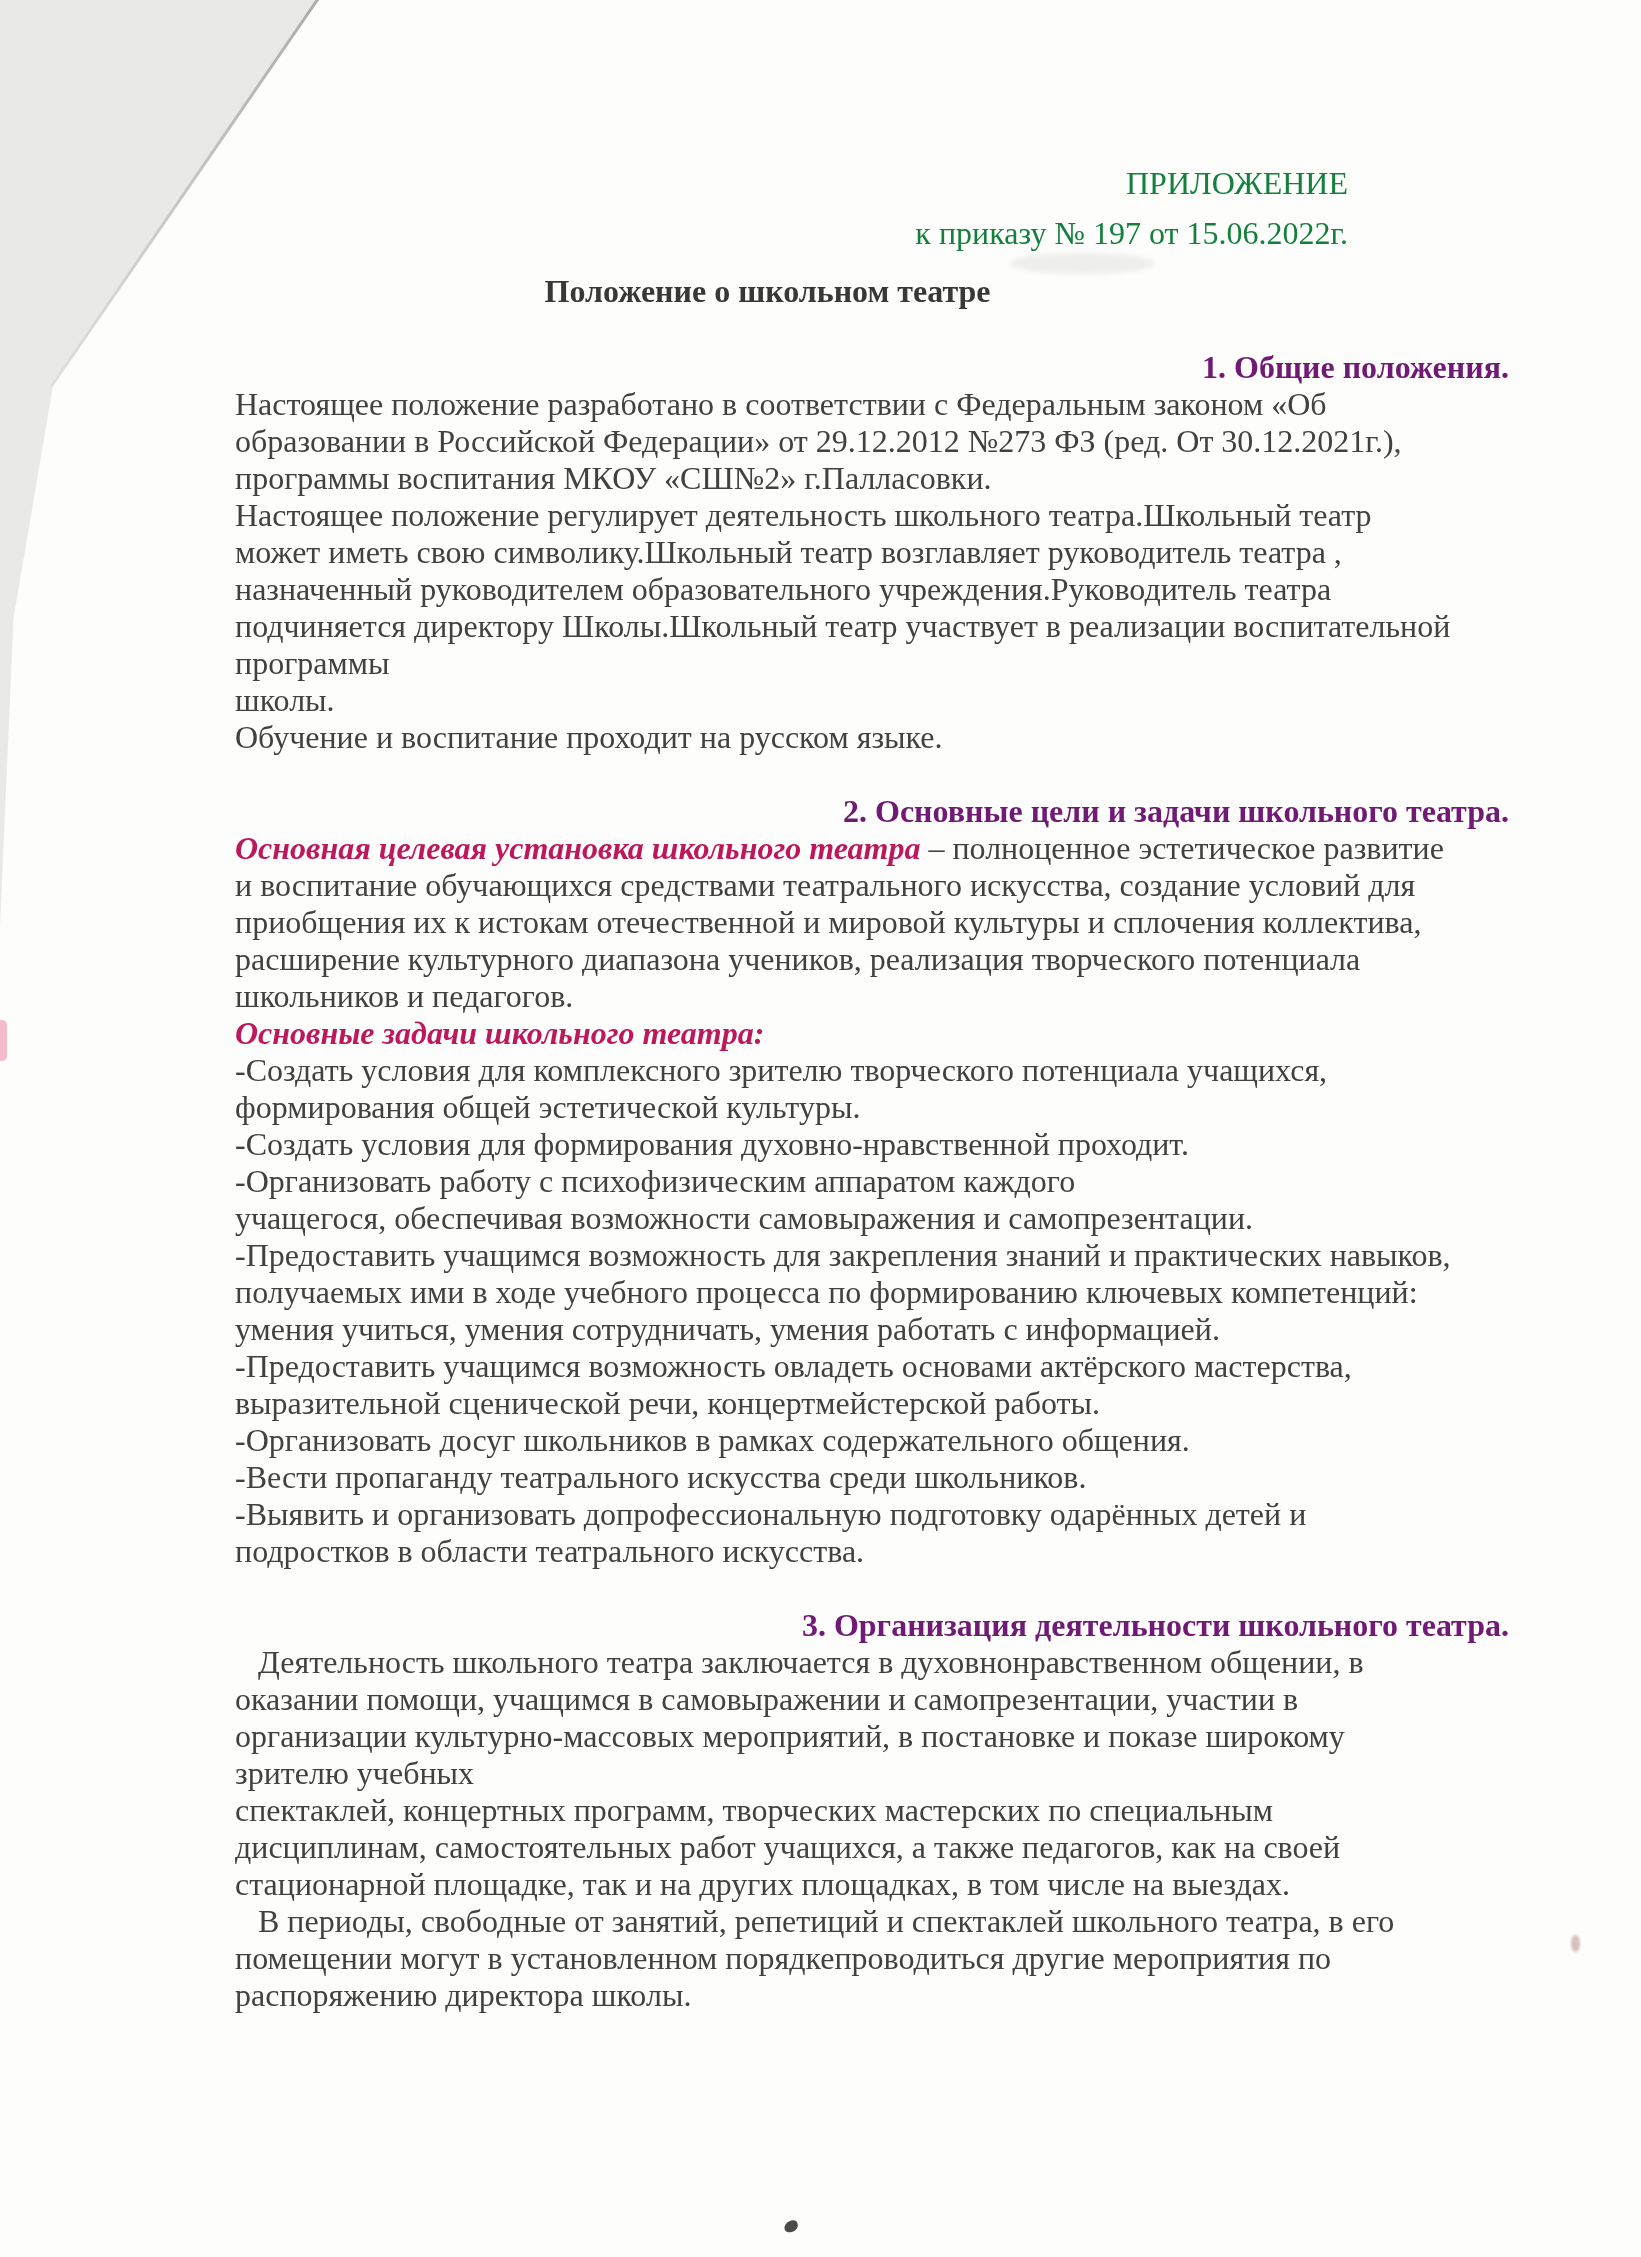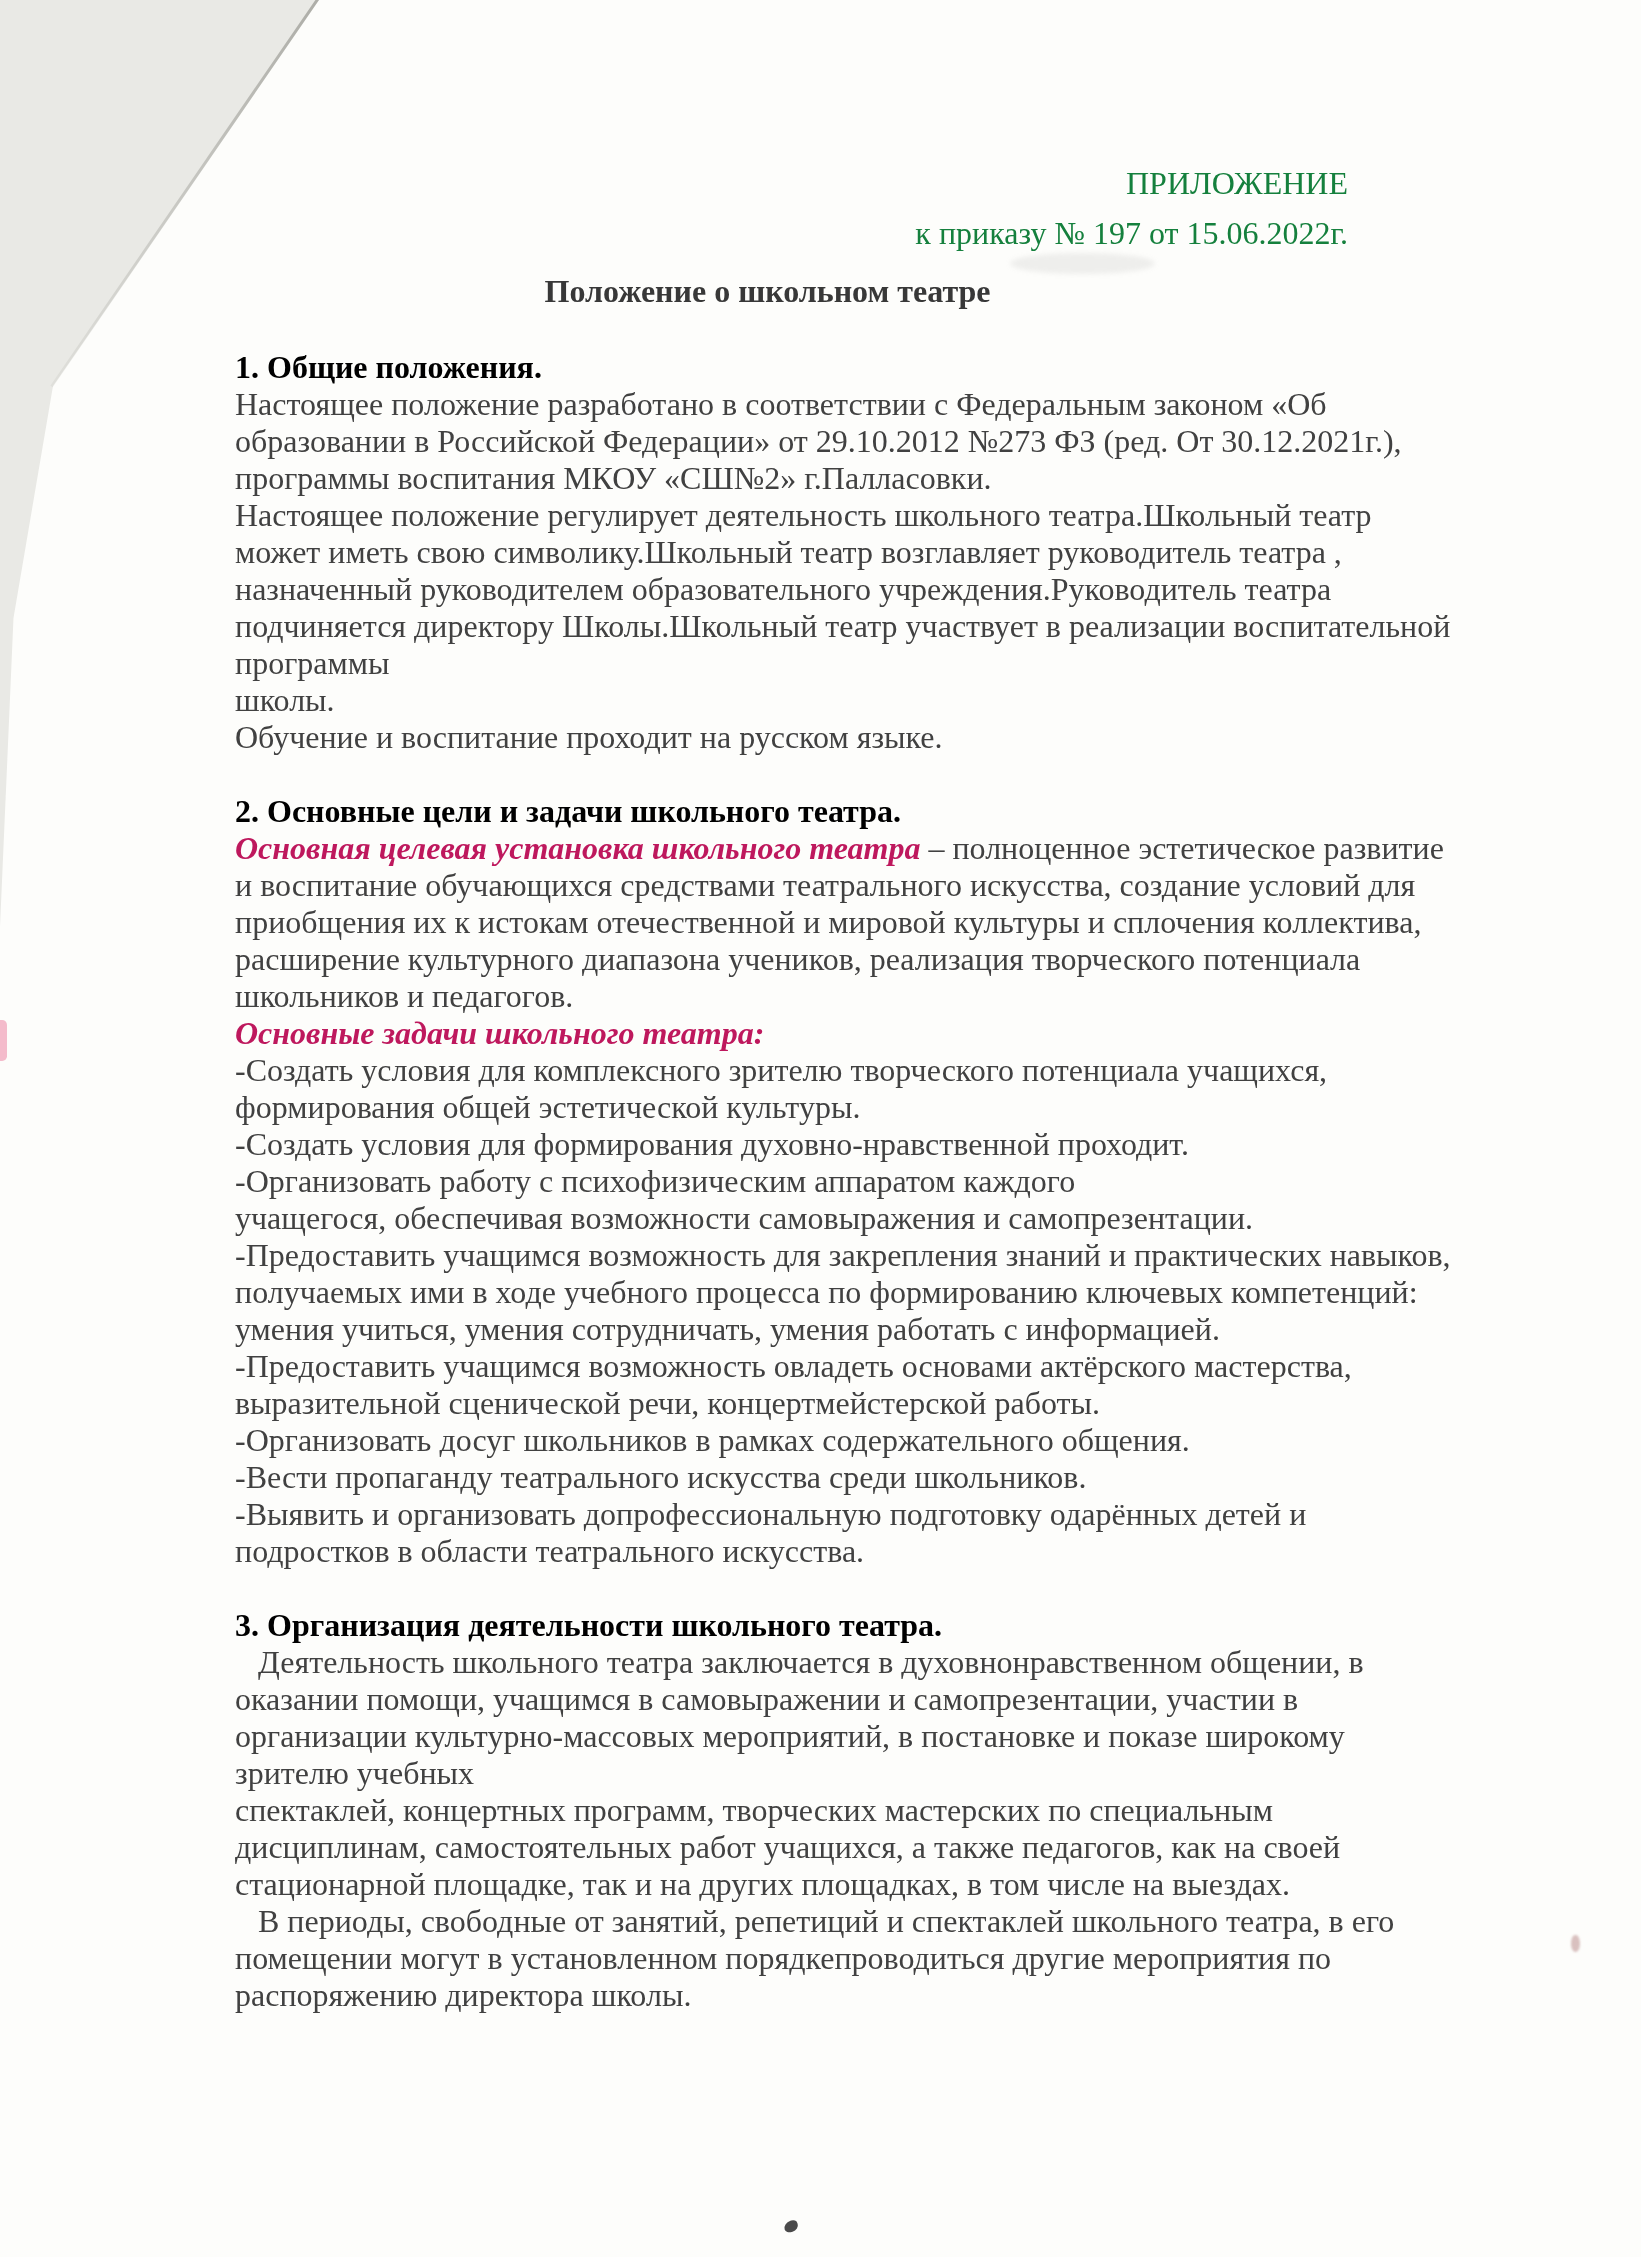--- a/index.html
+++ b/index.html
@@ -29,21 +29,21 @@
     position:absolute;top:272px;left:0;width:1535px;margin:0;
     text-align:center;font-size:32px;font-weight:bold;color:#383838;
     line-height:39px;
   }
   .body-text{
     position:absolute;top:349px;left:235px;width:1274px;
     font-size:32px;color:#414141;
   }
   .line{height:37px;line-height:37px;white-space:nowrap;}
   .line.blank{}
-  .line.bold{font-weight:bold;color:#000000;}
+  .line.bold{font-weight:bold;color:#701a75;text-align:right;}
   .line.indent{padding-left:23px;}
   .bi{font-weight:bold;font-style:italic;color:#be185d;}
   
   .smudge{
     position:absolute;left:1010px;top:253px;width:145px;height:21px;
     background:rgba(150,150,148,.14);border-radius:50%;filter:blur(2.9px);
   }
   .pink-mark{
     position:absolute;left:0;top:1020px;width:6.8px;height:41px;
     background:#f2afc2;border-radius:0 4.8px 4.8px 0;opacity:.85;
@@ -69,21 +69,21 @@
   <div class="header-block">
     <div>ПРИЛОЖЕНИЕ</div>
     <div>к приказу № 197 от 15.06.2022г.</div>
   </div>
 
   <h1 class="doc-title">Положение о школьном театре</h1>
 
   <div class="body-text">
     <div class="line bold">1. Общие положения.</div>
     <div class="line">Настоящее положение разработано в соответствии с Федеральным законом «Об</div>
-    <div class="line">образовании в Российской Федерации» от 29.10.2012 №273 ФЗ (ред. От 30.12.2021г.),</div>
+    <div class="line">образовании в Российской Федерации» от 29.12.2012 №273 ФЗ (ред. От 30.12.2021г.),</div>
     <div class="line">программы воспитания МКОУ «СШ№2» г.Палласовки.</div>
     <div class="line">Настоящее положение регулирует деятельность школьного театра.Школьный театр</div>
     <div class="line">может иметь свою символику.Школьный театр возглавляет руководитель театра ,</div>
     <div class="line">назначенный руководителем образовательного учреждения.Руководитель театра</div>
     <div class="line">подчиняется директору Школы.Школьный театр участвует в реализации воспитательной</div>
     <div class="line">программы</div>
     <div class="line">школы.</div>
     <div class="line">Обучение и воспитание проходит на русском языке.</div>
 
     <div class="line blank"></div>

